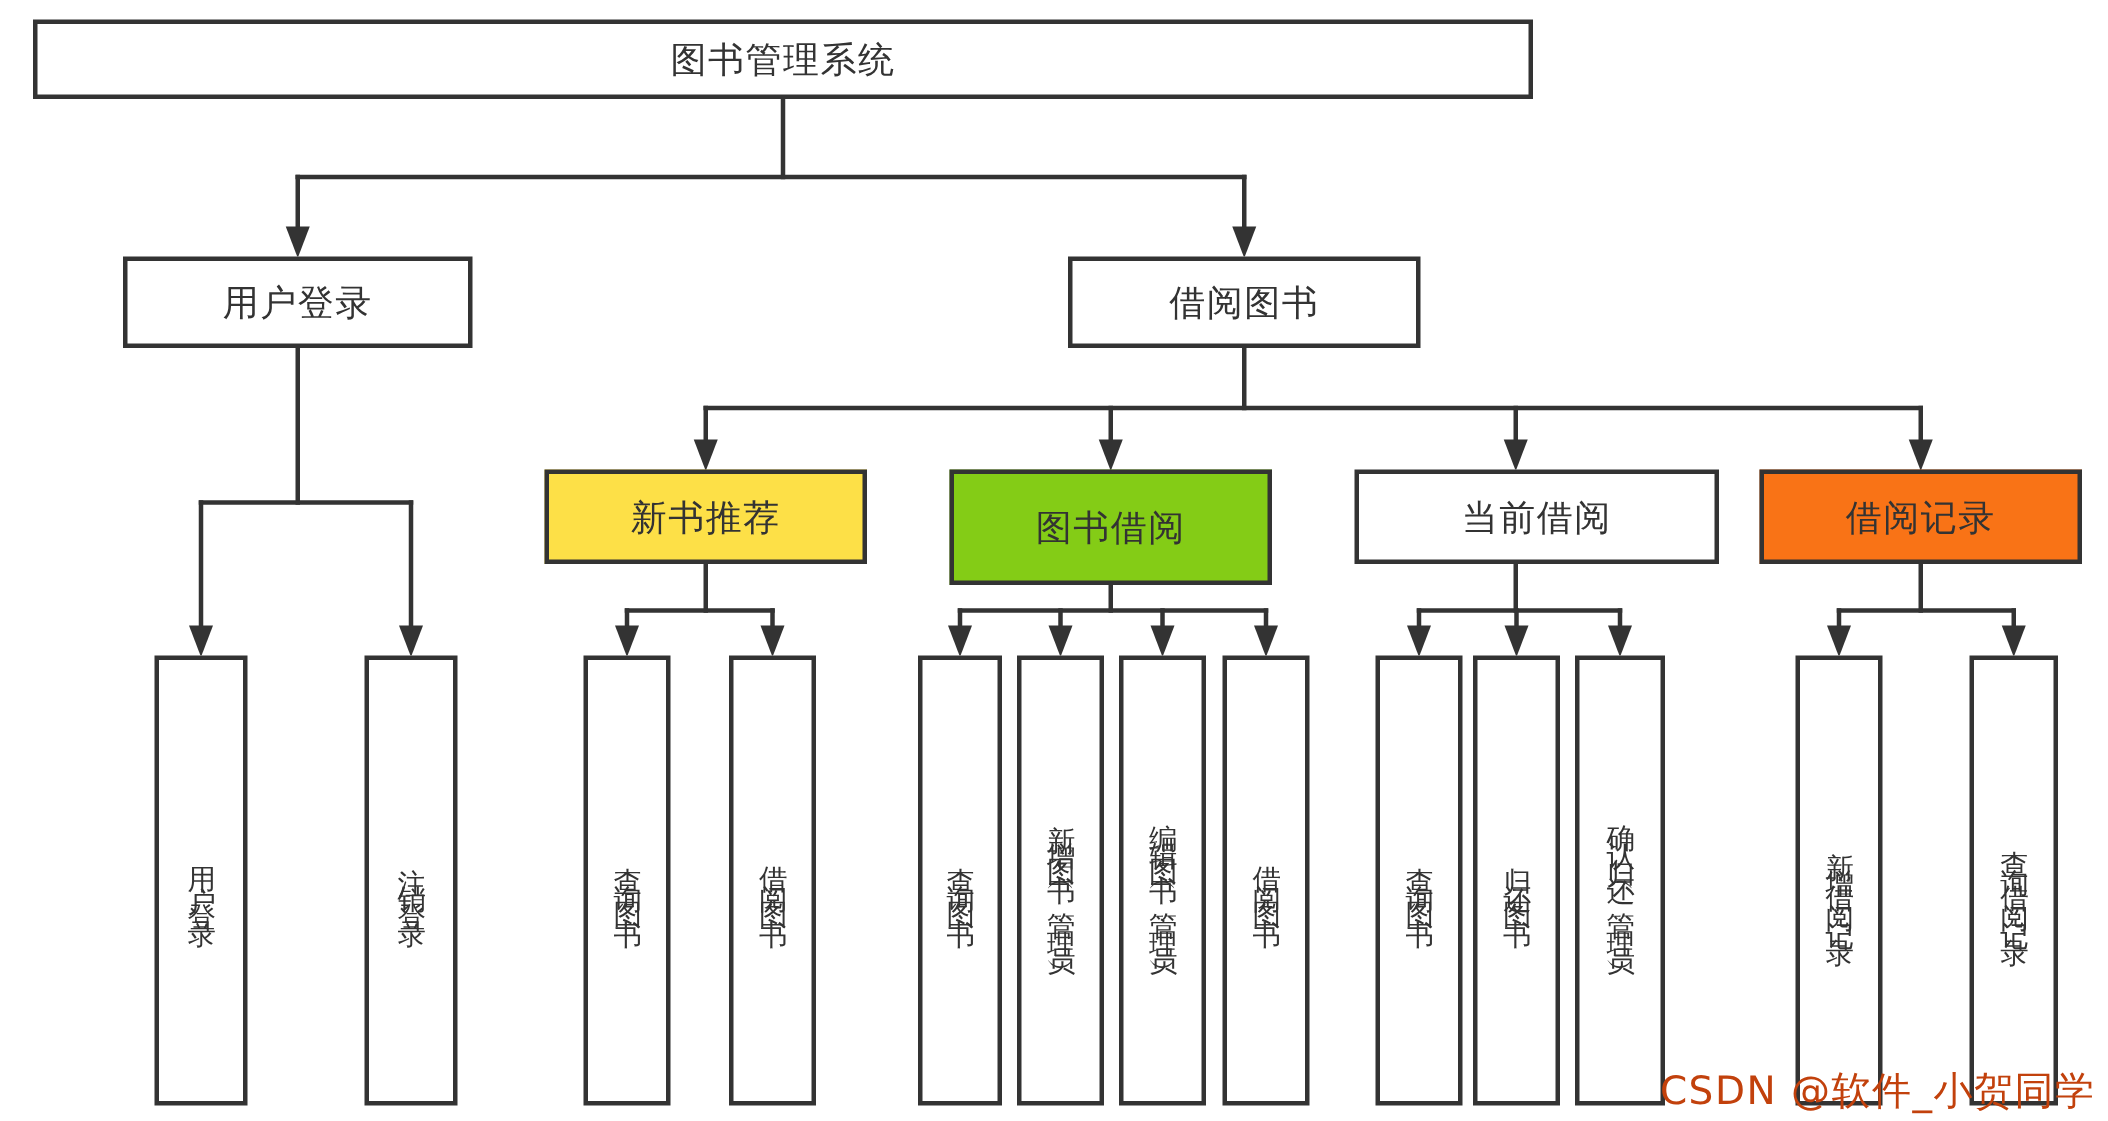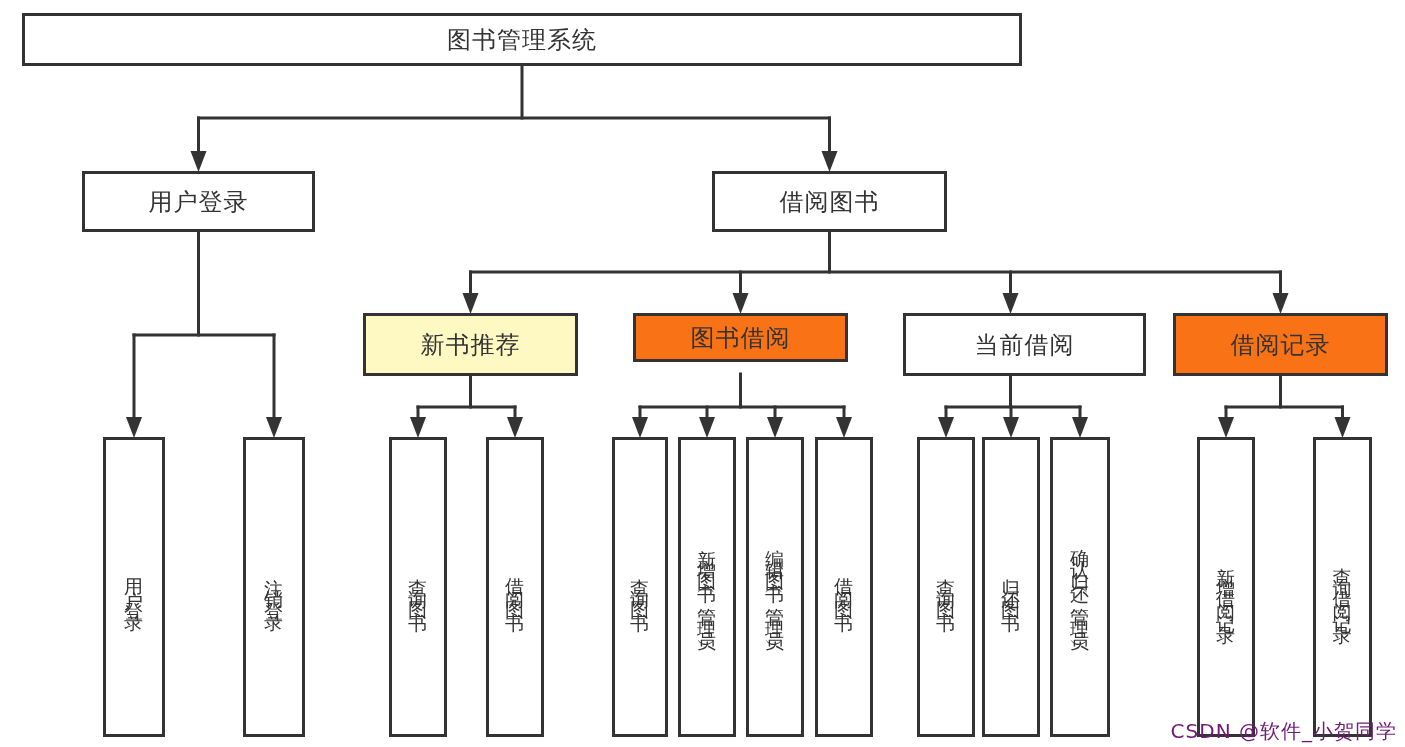--- a/index.html
+++ b/index.html
@@ -36,22 +36,22 @@
     writing-mode: vertical-rl;
     font-size: 19px;
     letter-spacing: 0.62em;
     line-height: 1;
   }
   .node .lbl { display: inline-block; }
   .watermark {
     position: absolute;
     right: 8px;
     bottom: 2px;
-    font-size: 20px;
-    color: #701a75;
+    font-size: 26px;
+    color: #c2410c;
     letter-spacing: 1px;
     z-index: 3;
     white-space: nowrap;
   }
 </style>
 </head>
 <body>
 
 <div class="canvas">
   <svg id="connectors" width="1405" height="747" viewBox="0 0 1405 747">
@@ -111,24 +111,24 @@
   <div id="nodes">
       <div class="node horiz" style="left: 22px; top: 13px; width: 1000px; height: 53px; border-color: rgb(51, 51, 51); background: rgb(255, 255, 255); color: rgb(51, 51, 51);">
         <span class="lbl">图书管理系统</span>
       </div>
       <div class="node horiz" style="left: 82px; top: 171px; width: 233px; height: 61px; border-color: rgb(51, 51, 51); background: rgb(255, 255, 255); color: rgb(51, 51, 51);">
         <span class="lbl">用户登录</span>
       </div>
       <div class="node horiz" style="left: 712px; top: 171px; width: 235px; height: 61px; border-color: rgb(51, 51, 51); background: rgb(255, 255, 255); color: rgb(51, 51, 51);">
         <span class="lbl">借阅图书</span>
       </div>
-      <div class="node horiz" style="left: 363px; top: 313px; width: 215px; height: 63px; border-color: rgb(51, 51, 51); background: #fef9c3; color: rgb(51, 51, 51);">
+      <div class="node horiz" style="left: 363px; top: 313px; width: 215px; height: 63px; border-color: rgb(51, 51, 51); background: #fde047; color: rgb(51, 51, 51);">
         <span class="lbl">新书推荐</span>
       </div>
-      <div class="node horiz" style="left: 633px; top: 313px; width: 215px; height: 49px; border-color: rgb(51, 51, 51); background: #f97316; color: rgb(51, 51, 51);">
+      <div class="node horiz" style="left: 633px; top: 313px; width: 215px; height: 77px; border-color: rgb(51, 51, 51); background: #84cc16; color: rgb(51, 51, 51);">
         <span class="lbl">图书借阅</span>
       </div>
       <div class="node horiz" style="left: 903px; top: 313px; width: 243px; height: 63px; border-color: rgb(51, 51, 51); background: rgb(255, 255, 255); color: rgb(51, 51, 51);">
         <span class="lbl">当前借阅</span>
       </div>
       <div class="node horiz" style="left: 1173px; top: 313px; width: 215px; height: 63px; border-color: rgb(51, 51, 51); background: #f97316; color: rgb(51, 51, 51);">
         <span class="lbl">借阅记录</span>
       </div>
       <div class="node vert" style="left: 103px; top: 437px; width: 62px; height: 300px; border-color: rgb(51, 51, 51); background: rgb(255, 255, 255); color: rgb(51, 51, 51);">
         <span class="lbl">用户登录</span>

